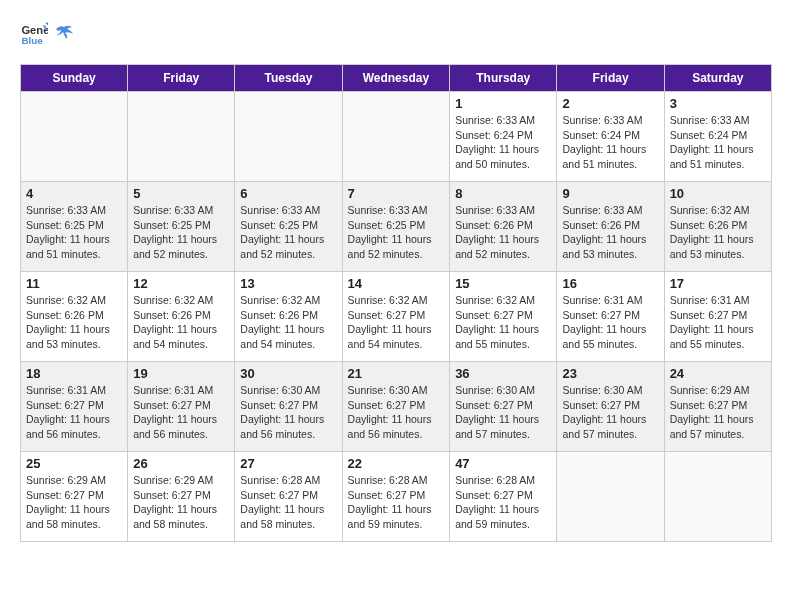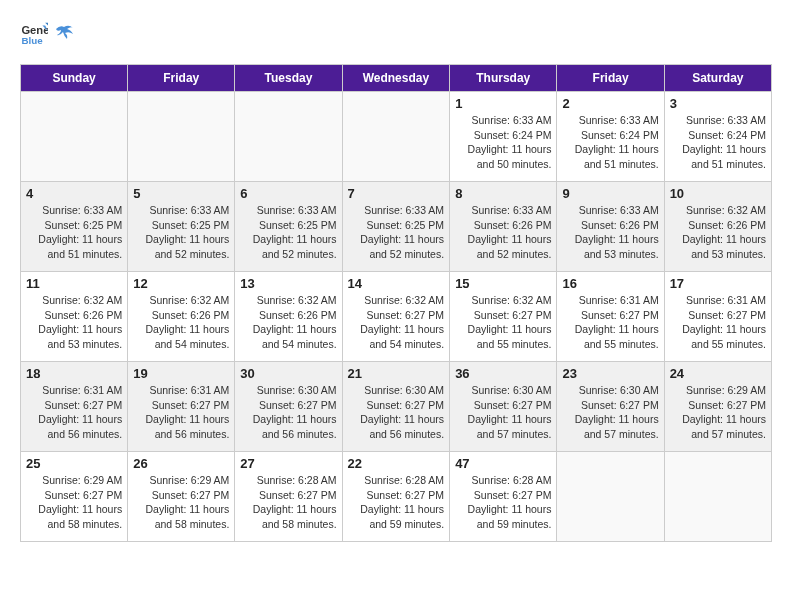--- a/index.html
+++ b/index.html
@@ -65,21 +65,20 @@
     .day-number {
       font-size: 13px;
       font-weight: bold;
       color: #222;
       margin-bottom: 2px;
     }
     .day-info {
       color: #333;
       font-size: 10.5px;
       line-height: 1.4;
-      text-align: right;
     }
     .row-shaded td {
       background: #f0f0f0;
     }
   </style>
 </head>
 <body>
 
 <div class="header-area">
   <div class="logo">

